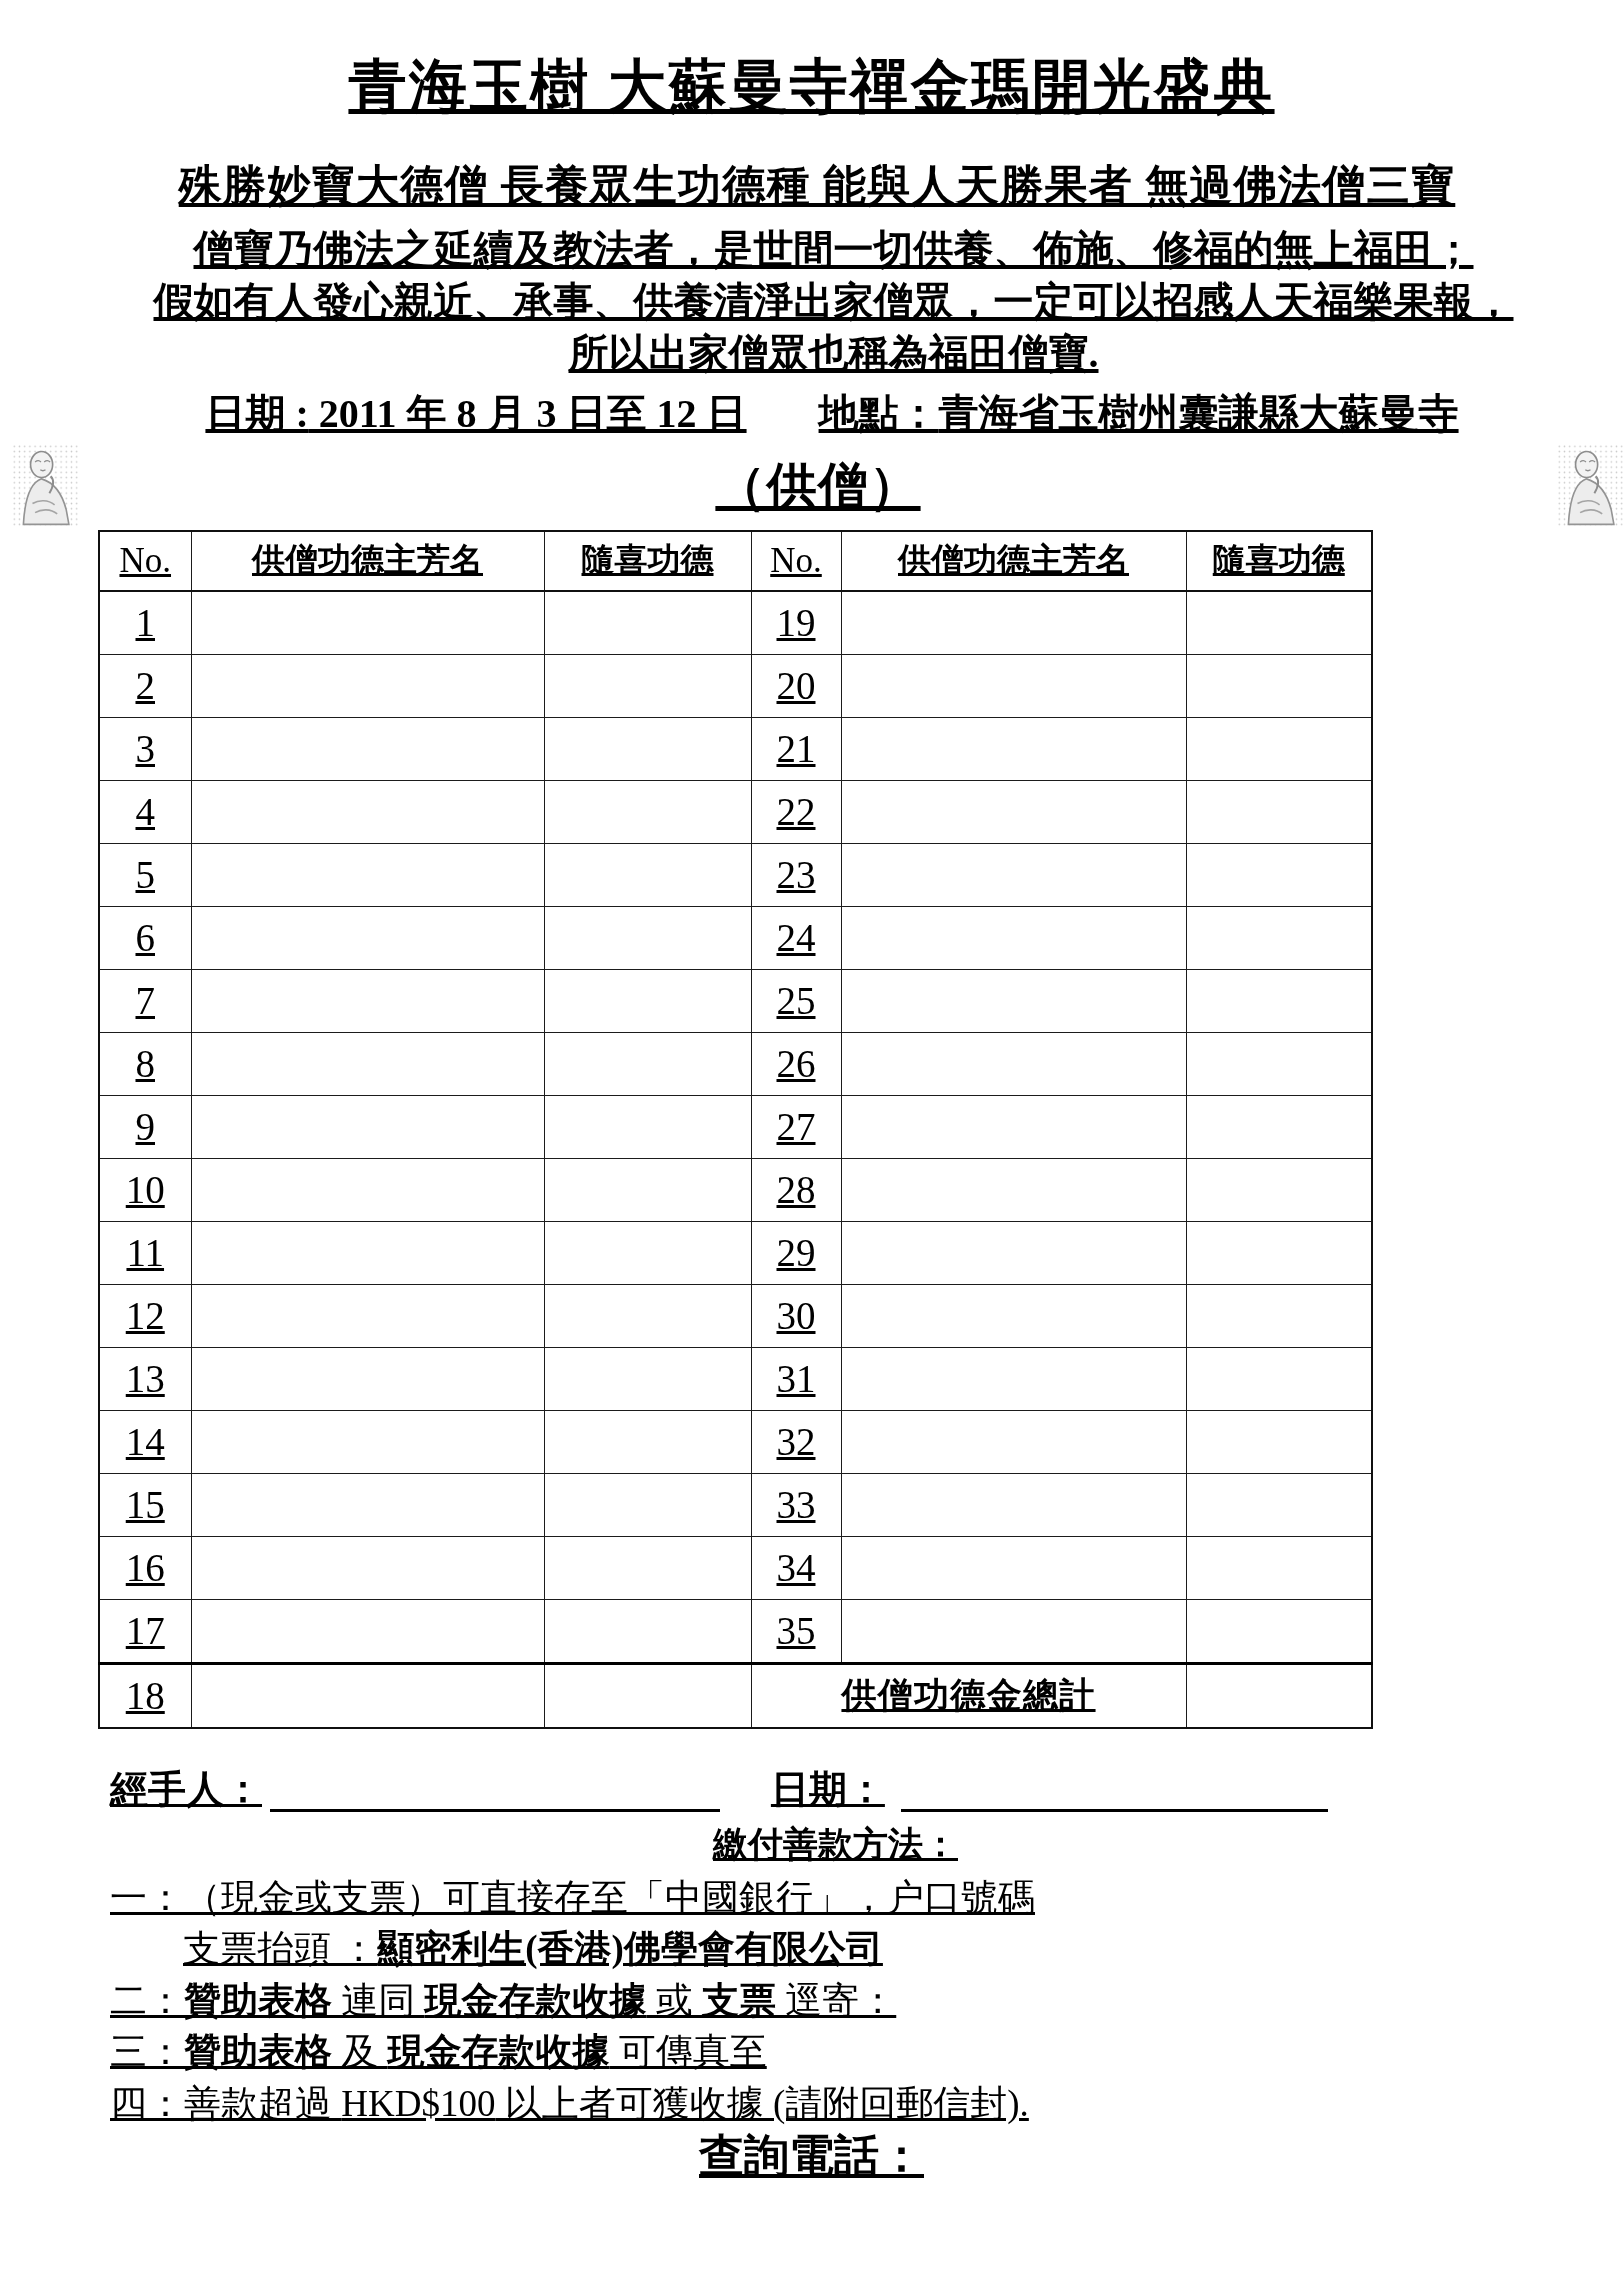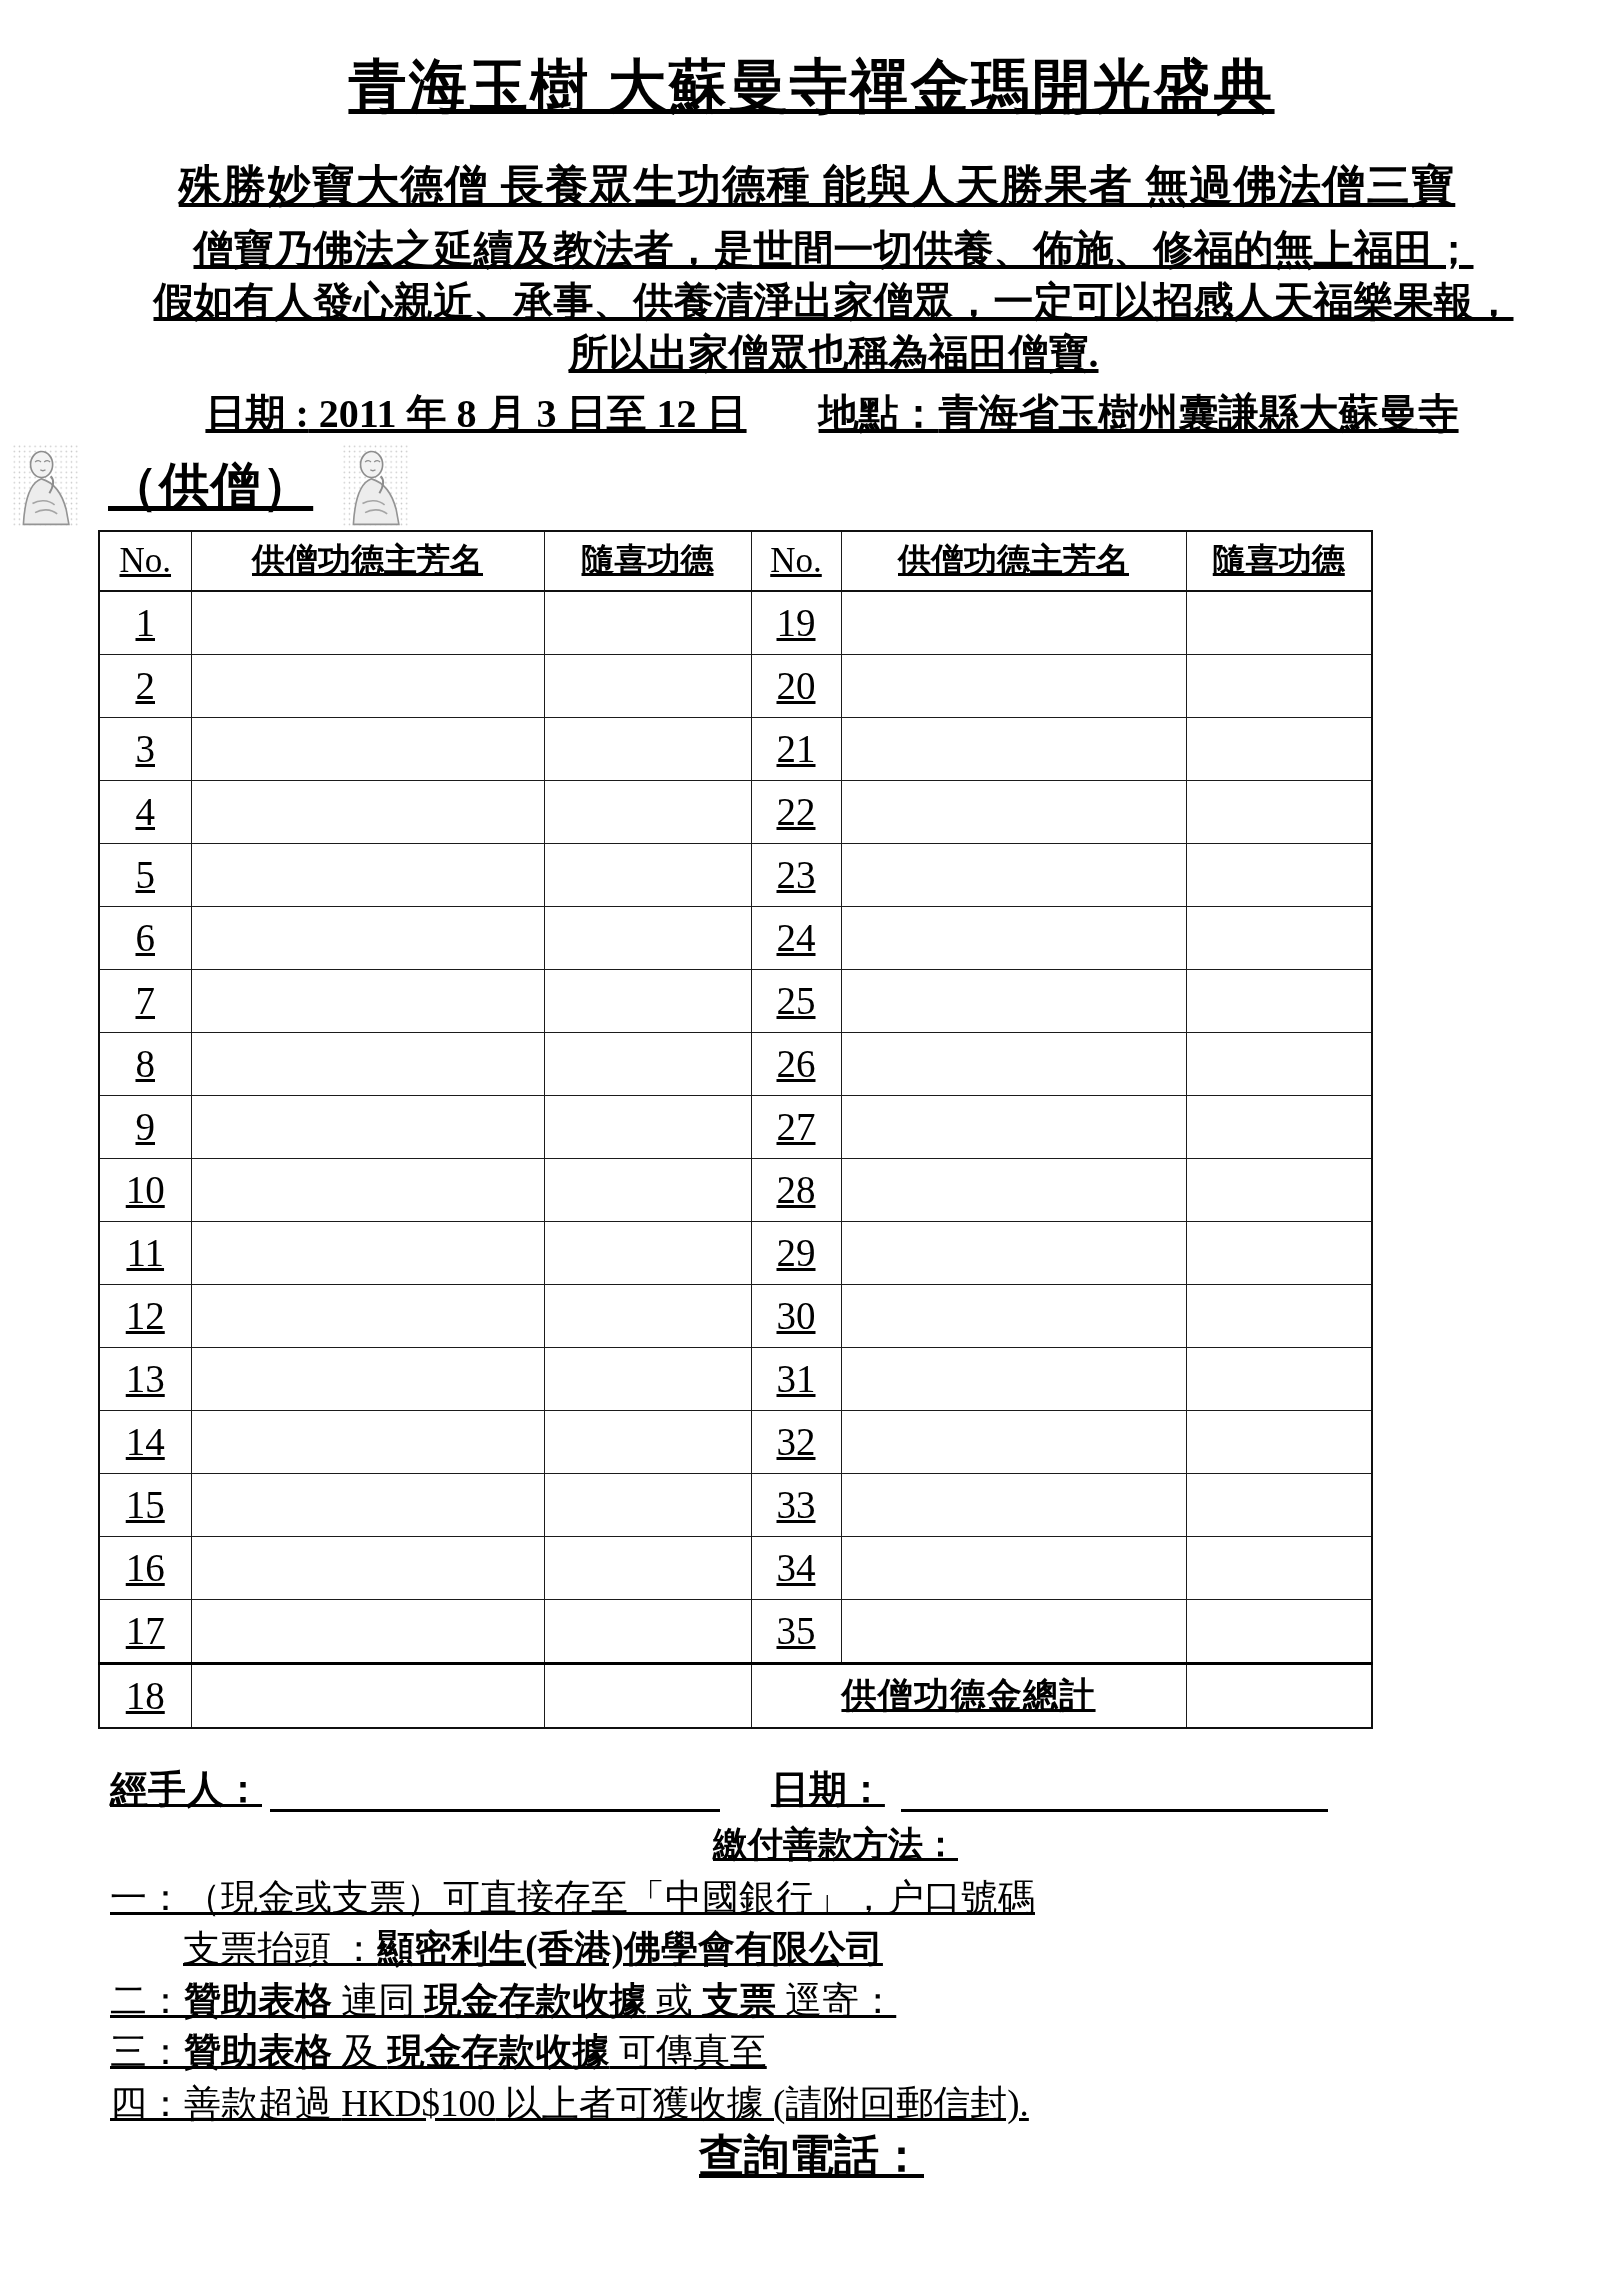--- a/index.html
+++ b/index.html
@@ -22,21 +22,21 @@
   }
   .para { margin-top:9.2px; text-align:center; font-size:40px; font-weight:700; line-height:1.3;margin-left:44px; }
   .para div { white-space:pre; }
 
   .date-line {
     margin-top:6.5px; display:flex; justify-content:center; gap:72px;
     font-size:40px; font-weight:700; white-space:pre;margin-left:41px;
   }
 
   .gongseng {
-    margin-top:3.9px; display:flex; justify-content:flex-start; align-items:center; gap:30px;margin-left:13px;
+    margin-top:3.9px; display:flex; justify-content:space-between; align-items:center; gap:30px;margin-left:13px;
   }
   .gongseng-label { font-size:50px; font-weight:700; letter-spacing:1.3px; }
   .monk { display:block; }
 
   table.donor-table {
     margin-left:98px; margin-top:2.6px;
     border-collapse:collapse; table-layout:fixed; width:1273px;
     border:2.6px solid #101010;
   }
   .donor-table th, .donor-table td {

